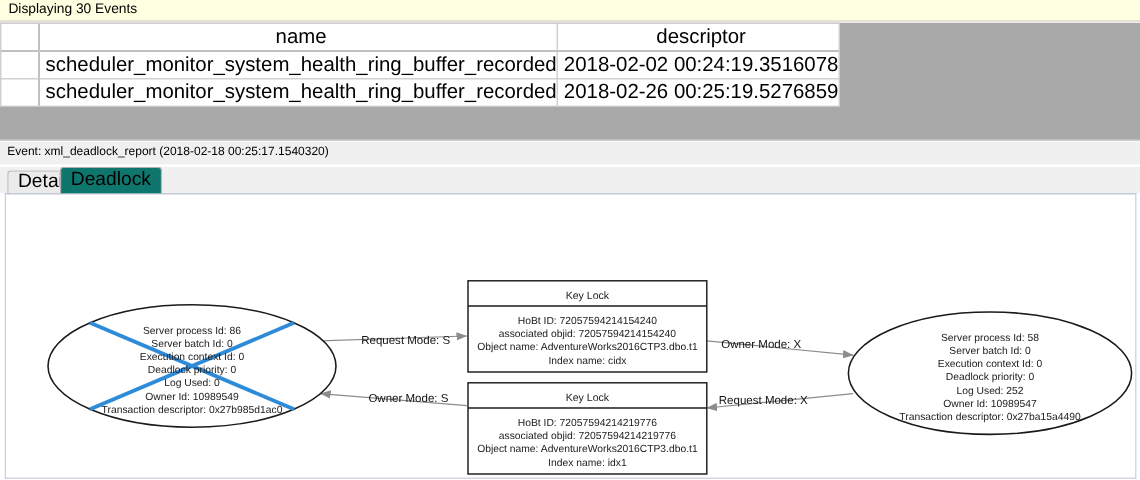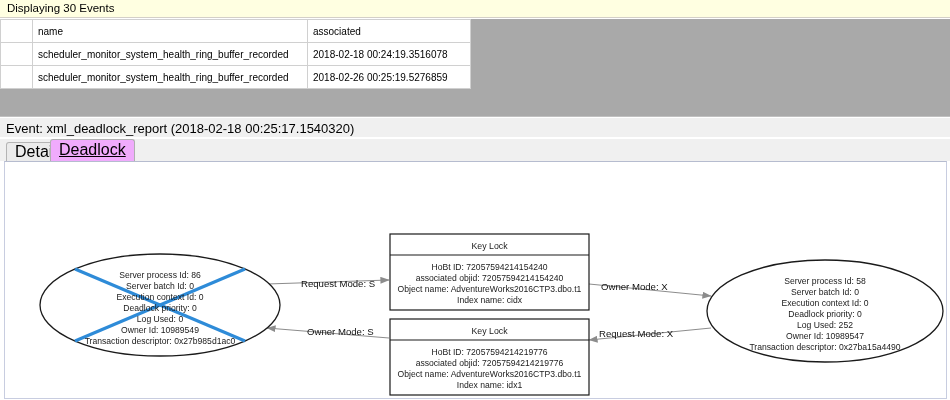--- a/index.html
+++ b/index.html
@@ -25,21 +25,21 @@
   .grid{
     position:absolute;left:0;top:19px;width:950px;height:98px;
     background:#a9a9a9;
     box-sizing:border-box;
     border-bottom:1px solid #c0c0c0;
   }
   .gridtable{border-collapse:collapse;table-layout:fixed;background:#a9a9a9;}
   .gridtable td,.gridtable th{
     border:1px solid #d0d0d0;
     height:23px;padding:0 0 0 5px;
-    font-weight:normal;font-size:10px;text-align:left;
+    font-weight:normal;font-size:17px;text-align:center;
     background:#ffffff;color:#000;
     overflow:hidden;white-space:nowrap;
     box-sizing:border-box;
     margin-top:40px;
   }
   .col-sel{width:32px;padding:0!important;background:#ffffff;}
   .col-name{width:275px;}
   .col-ts{width:163px;}
   tr.hdr td{background:#ffffff;color:#000;}
   tr.selected td.col-name,tr.selected td.col-ts{
@@ -56,40 +56,39 @@
     width:0;height:0;margin:0 auto;
     border-top:5px solid transparent;border-bottom:5px solid transparent;
     border-left:7px solid #6a6a6a;
   }
 
   
   .eventline{
     position:absolute;left:0;top:118px;width:950px;height:19px;
     background:#f0f0f0;
   }
-  .eventline .txt{position:absolute;left:6px;top:3px;font-size:13px;}
+  .eventline .txt{position:absolute;left:6px;top:3px;font-size:10px;}
 
   
   .tabstrip{
     position:absolute;left:0;top:139px;width:950px;height:22px;
     background:#f0f0f0;
   }
   .tab{
     position:absolute;top:3px;height:19px;line-height:18px;
     padding:0 8px;font-size:16px;
     border:1px solid #b4b4b4;border-bottom:none;
     background:#ebebeb;color:#000;
     border-radius:3px 3px 0 0;
     box-sizing:border-box;
   }
   .tab.active{
     top:0;height:22px;line-height:20px;
-    background:#f0abfc;border-color:#b0b0b0;
+    background:#0f766e;border-color:#b0b0b0;
     z-index:3;
-    text-decoration:underline;
   }
   #tab-details{left:6px;}
   #tab-deadlock{left:50px;}
 
   
   .canvas{
     position:absolute;left:4px;top:161px;width:943px;height:238px;
     background:#ffffff;
     border:1px solid #c8cde0;border-top-color:#b6bccf;
     box-sizing:border-box;
@@ -109,26 +108,26 @@
   <div class="banner">
     <span class="txt">Displaying 30 Events</span>
   </div>
 
   <div class="grid">
     <table class="gridtable">
       <tbody id="grid-body">
           <tr class="hdr">
             <td class="col-sel"></td>
             <td class="col-name">name</td>
-            <td class="col-ts">associated</td>
+            <td class="col-ts">descriptor</td>
           </tr>
           <tr>
             <td class="col-sel"></td>
             <td class="col-name">scheduler_monitor_system_health_ring_buffer_recorded</td>
-            <td class="col-ts">2018-02-18 00:24:19.3516078</td>
+            <td class="col-ts">2018-02-02 00:24:19.3516078</td>
           </tr>
           <tr>
             <td class="col-sel"></td>
             <td class="col-name">scheduler_monitor_system_health_ring_buffer_recorded</td>
             <td class="col-ts">2018-02-26 00:25:19.5276859</td>
           </tr>
         </tbody>
     </table>
   </div>
 

